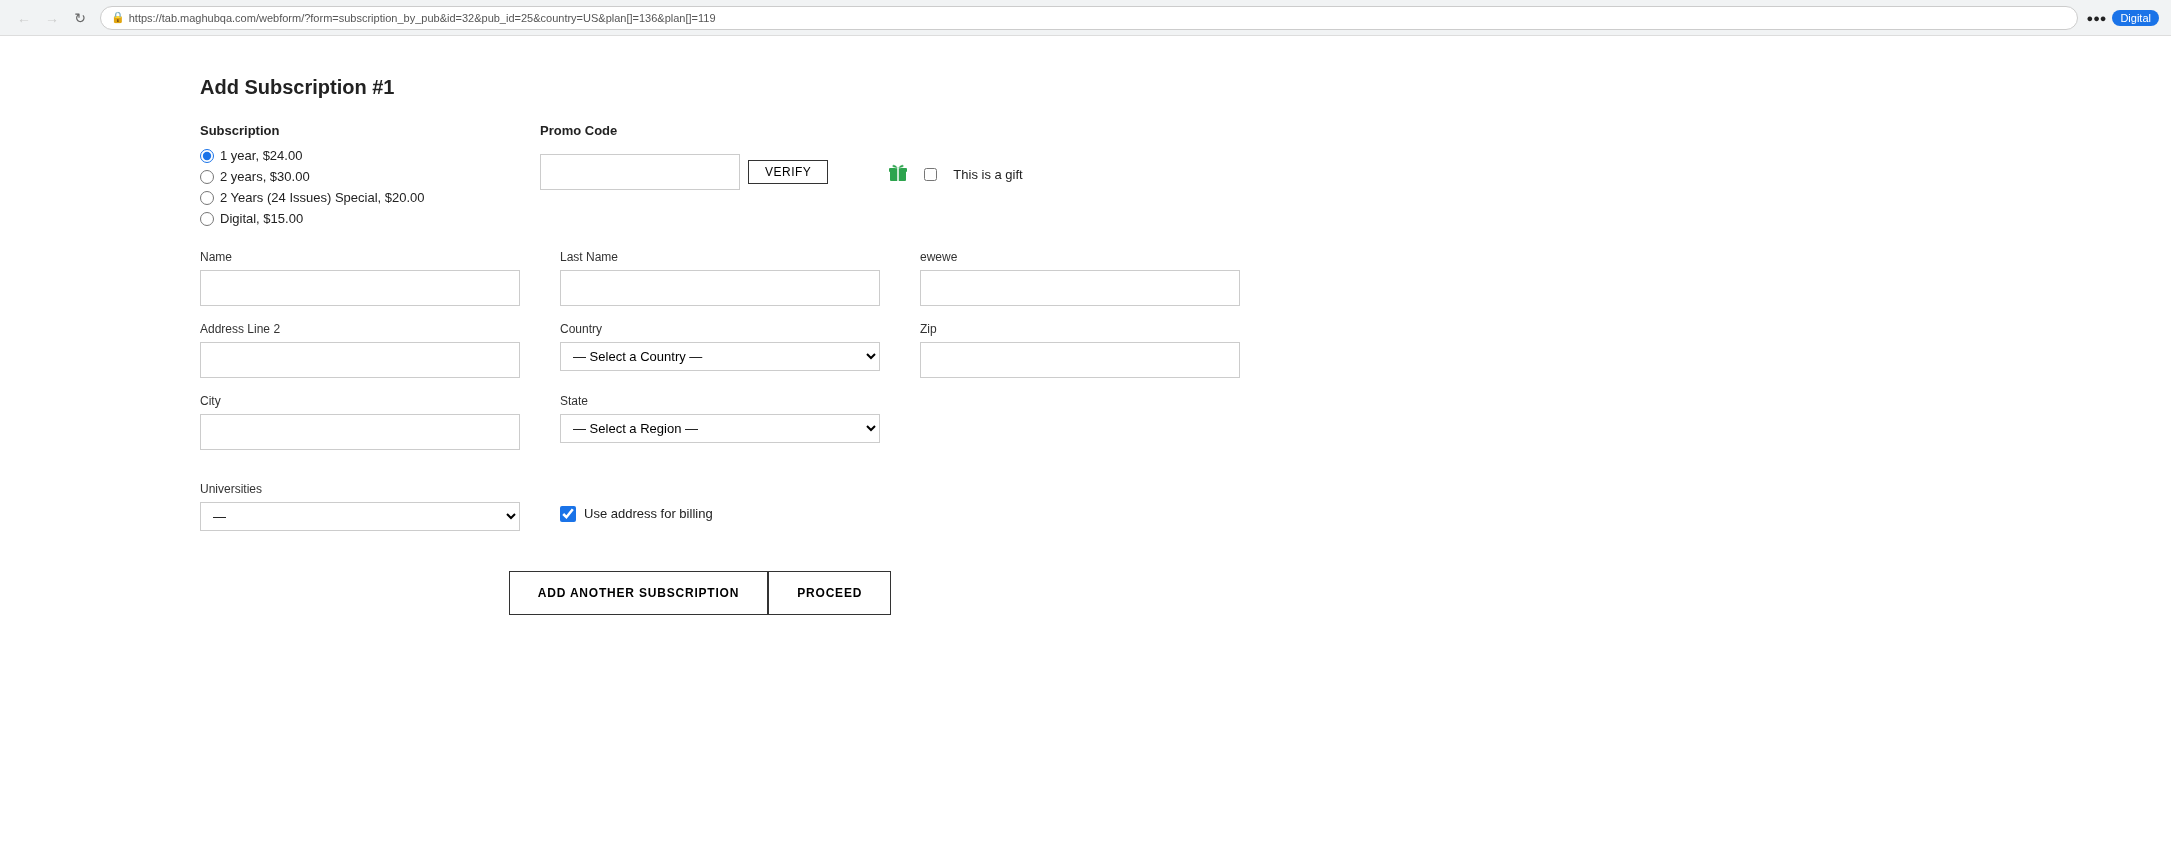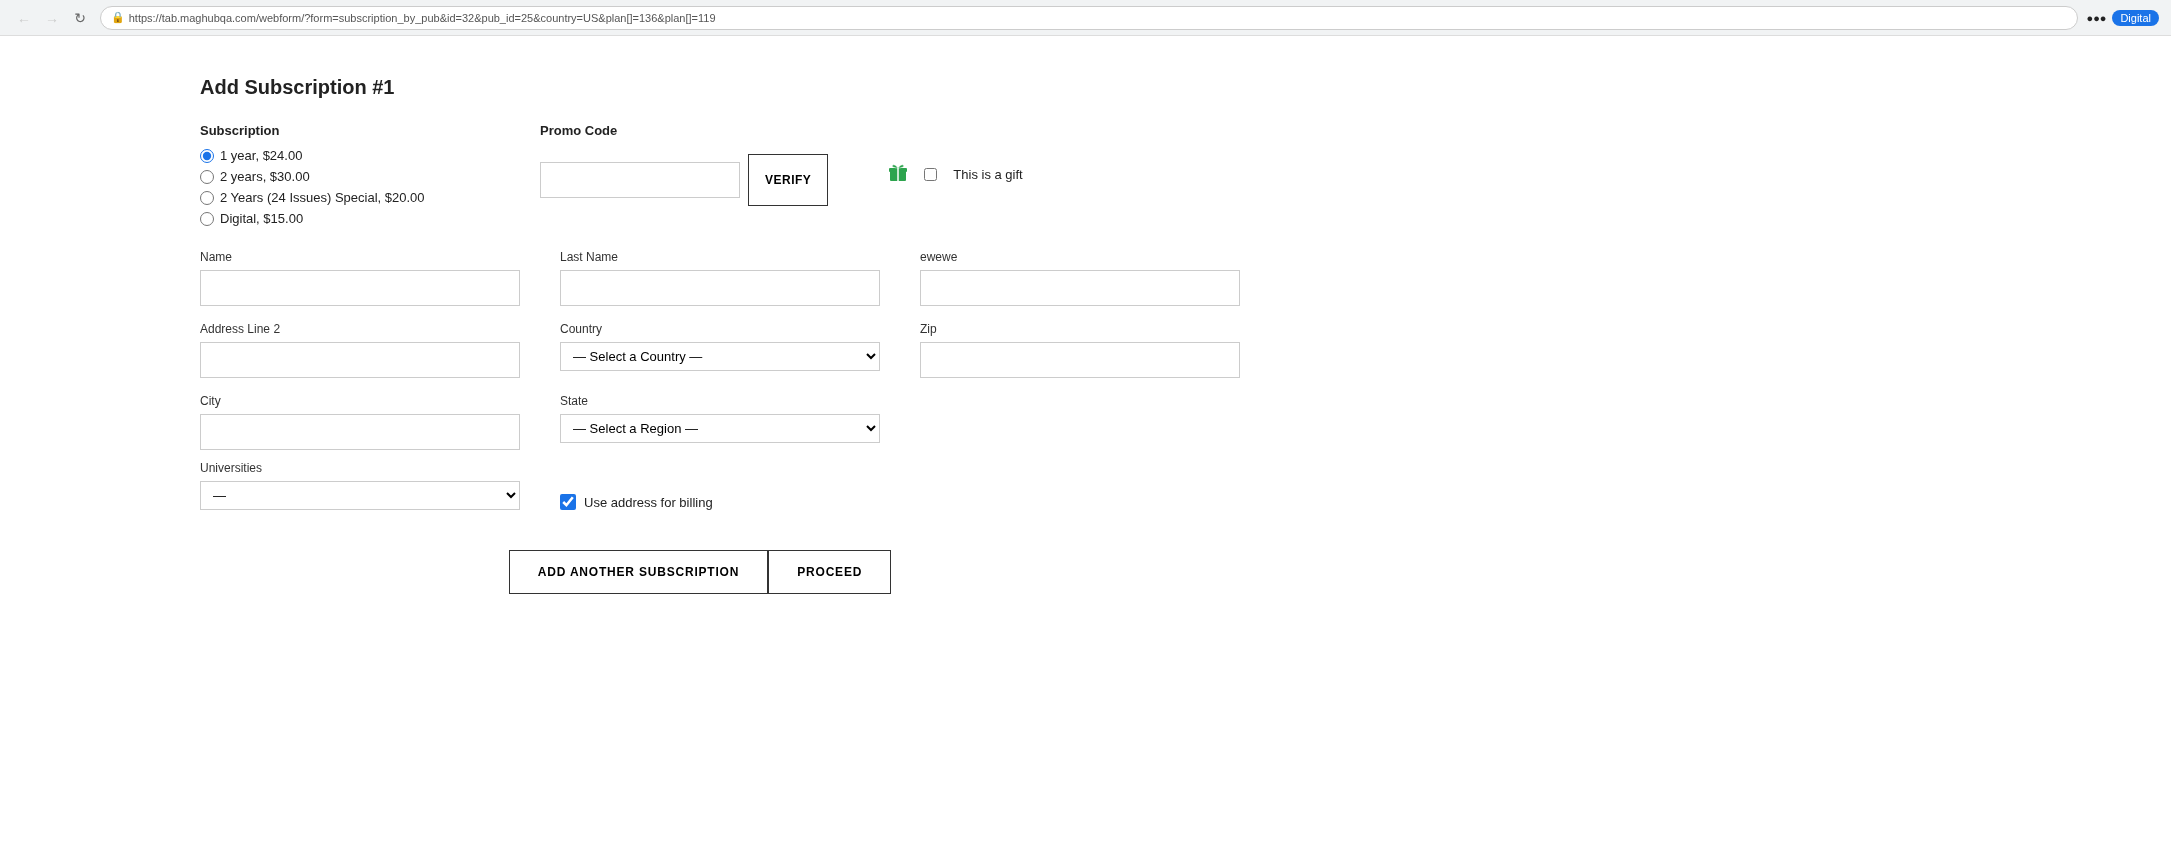--- a/index.html
+++ b/index.html
@@ -144,26 +144,26 @@
 
     .promo-input {
       width: 200px;
       height: 36px;
       border: 1px solid #ccc;
       padding: 0 8px;
       font-size: 13px;
     }
 
     .verify-btn {
-      height: 52px;
+      height: 24px;
       padding: 0 16px;
       border: 1px solid #333;
       background: #fff;
       font-size: 12px;
-      font-weight: bold;
+      font-weight: normal;
       letter-spacing: 0.5px;
       cursor: pointer;
     }
 
     .gift-section {
       display: flex;
       align-items: center;
       gap: 16px;
       font-size: 13px;
     }
@@ -171,21 +171,21 @@
     .gift-icon {
       color: #2da44e;
       font-size: 18px;
     }
 
     
     .fields-section {
       display: grid;
       grid-template-columns: 320px 320px 320px;
       gap: 16px 40px;
-      margin-bottom: 11px;
+      margin-bottom: 32px;
     }
 
     .field-group {
       display: flex;
       flex-direction: column;
       gap: 4px;
     }
 
     .field-label {
       font-size: 12px;
@@ -215,21 +215,21 @@
     
     .bottom-row {
       display: grid;
       grid-template-columns: 320px 320px 320px;
       gap: 16px 40px;
       margin-bottom: 20px;
     }
 
     .checkbox-row {
       display: flex;
-      align-items: flex-end;
+      align-items: flex-start;
       gap: 8px;
       padding-top: 24px;
     }
 
     .checkbox-row input[type="checkbox"] {
       width: 16px;
       height: 16px;
       accent-color: #1a73e8;
     }
 

